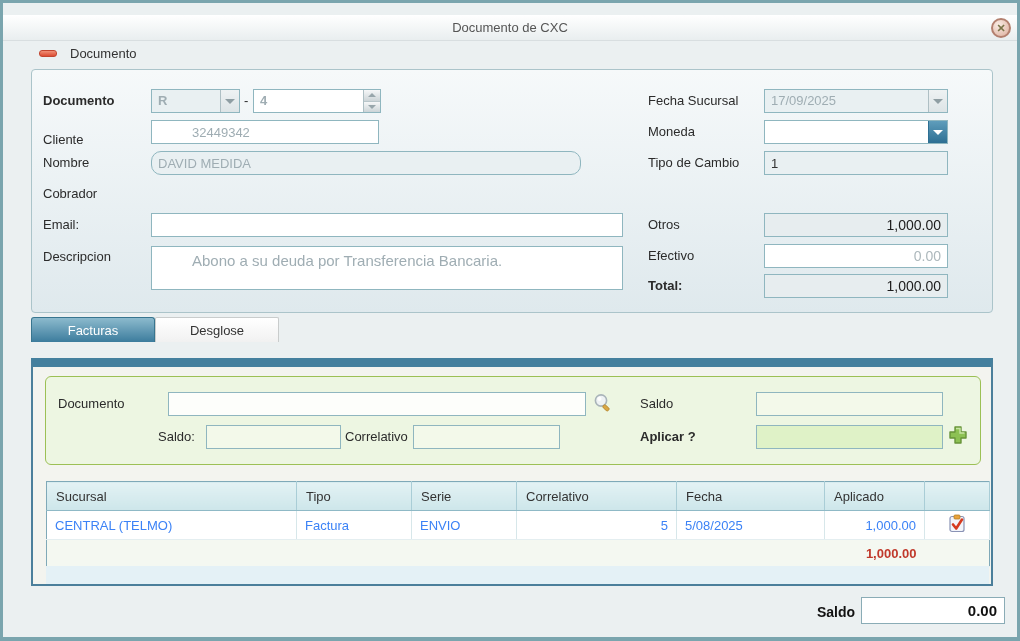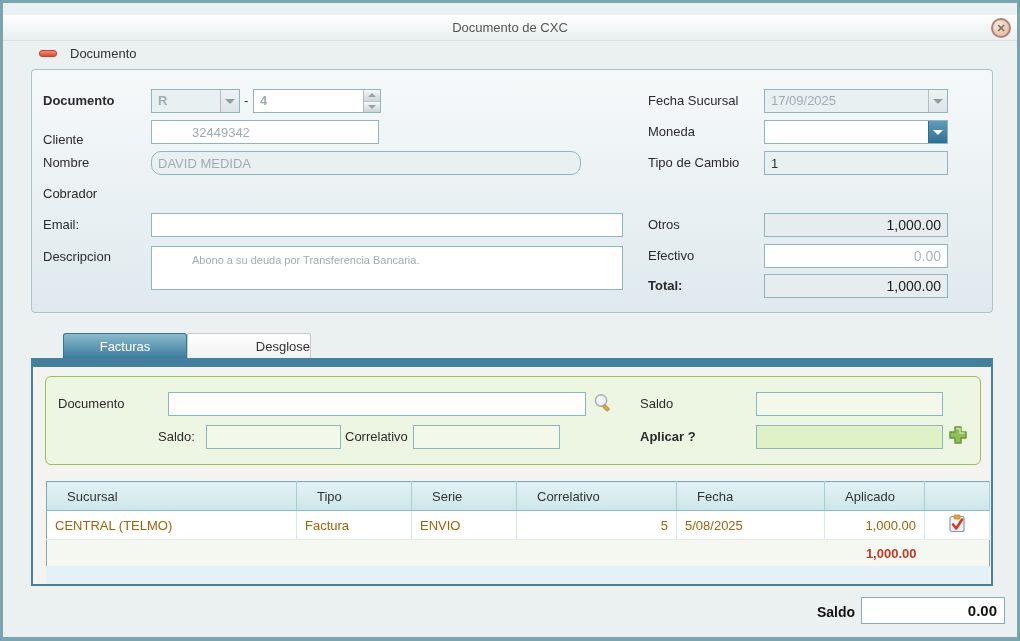--- a/index.html
+++ b/index.html
@@ -59,31 +59,31 @@
   .combo.dis { background:#e9f0f2; }
   .combo.dis .cbtn { background:linear-gradient(#eef2f3,#dde4e6); }
   
   .spin { position:absolute; height:24px; border:1px solid #8fb6bf; background:#fff; display:flex; }
   .spin .val { flex:1; padding:0 6px; line-height:22px; font-weight:600; }
   .spin .sbtns { width:17px; display:flex; flex-direction:column; border-left:1px solid #aebfc4; }
   .spin .sb { flex:1; background:linear-gradient(#f6f7f8,#ccd4d7); display:flex; align-items:center; justify-content:center; }
   .spin .sb:first-child { border-bottom:1px solid #b9c6ca; }
   .tri-up { width:0; height:0; border-left:4px solid transparent; border-right:4px solid transparent; border-bottom:4px solid #98a6ab; }
   .tri-dn { width:0; height:0; border-left:4px solid transparent; border-right:4px solid transparent; border-top:4px solid #98a6ab; }
-  textarea.inp { height:44px; resize:none; padding-top:6px; line-height:15px; font-size:11px; }
-  
-  .tabs { position:absolute; left:28px; top:330px; display:flex;margin-left:32px; }
+  textarea.inp { height:44px; resize:none; padding-top:6px; line-height:15px; font-size:15px; }
+  
+  .tabs { position:absolute; left:28px; top:314px; display:flex; }
   .tab { width:124px; height:25px; text-align:center; line-height:25px; cursor:pointer; }
   .tab.active {
     background:linear-gradient(#8cbacd, #3c7c9d); color:#fff;
     border-radius:3px 3px 0 0; border:1px solid #38758f; border-bottom:none;
   }
   .tab.inactive {
     background:linear-gradient(#ffffff, #f1f1f1); color:#333;
-    border:1px solid #c9cccc; border-bottom:none; border-radius:2px 2px 0 0;text-align:right;
+    border:1px solid #c9cccc; border-bottom:none; border-radius:2px 2px 0 0;
   }
   .tab-panel {
     position:absolute; left:28px; top:355px; width:962px; height:228px;
     border:2px solid #4b7f9b; border-top:9px solid #44809e;
     background:#f3f4ef;
   }
   
   .green-box {
     position:absolute; left:42px; top:373px; width:936px; height:89px;
     background:#edf6e2; border:1px solid #9cc055; border-radius:6px;
@@ -93,25 +93,25 @@
   .g-green { background:#dff2c7; }
   .icon-btn { position:absolute; width:22px; height:22px; cursor:pointer; }
   
   .grid {
     position:absolute; left:43px; top:478px; width:943px;
     border-collapse:collapse; table-layout:fixed;
     font-size:13px; background:#fff;
     border:1px solid #7fa9b8;
   }
   .grid th {
-    height:29px; font-weight:normal; text-align:left; padding:0 20px;
+    height:29px; font-weight:normal; text-align:left; padding:0 9px;
     background:linear-gradient(#e3f2f4, #cde6ea);
     border-right:1px solid #a9cdd6; border-bottom:1px solid #8fb9c6; color:#333;
   }
-  .grid td { height:29px; padding:0 8px; border-right:1px solid #d7e7ea; border-bottom:1px solid #e4eef0; color:#a16207; }
+  .grid td { height:29px; padding:0 8px; border-right:1px solid #d7e7ea; border-bottom:1px solid #e4eef0; color:#3b82f6; }
   .grid .r { text-align:right; }
   .grid tr.total-row td { background:#f4f8f1; border-right:none; height:27px; }
   .grid .total-val { color:#c0392b; font-weight:bold; text-align:right; }
   .grid-understrip { position:absolute; left:43px; top:563px; width:943px; height:18px; background:#e4f1f6; }
   
   .footer-lbl { position:absolute; top:597px; left:742px; width:110px; text-align:right; font-weight:bold; font-size:14px; color:#111; height:24px; line-height:24px; }
   .footer-inp { position:absolute; top:594px; left:858px; width:144px; height:27px;
     border:1px solid #8aacb6; background:#fff; text-align:right; padding:0 7px;
     font-weight:bold; font-size:15px; color:#111; font-family:"Liberation Sans", sans-serif; }
   svg { display:block; }

